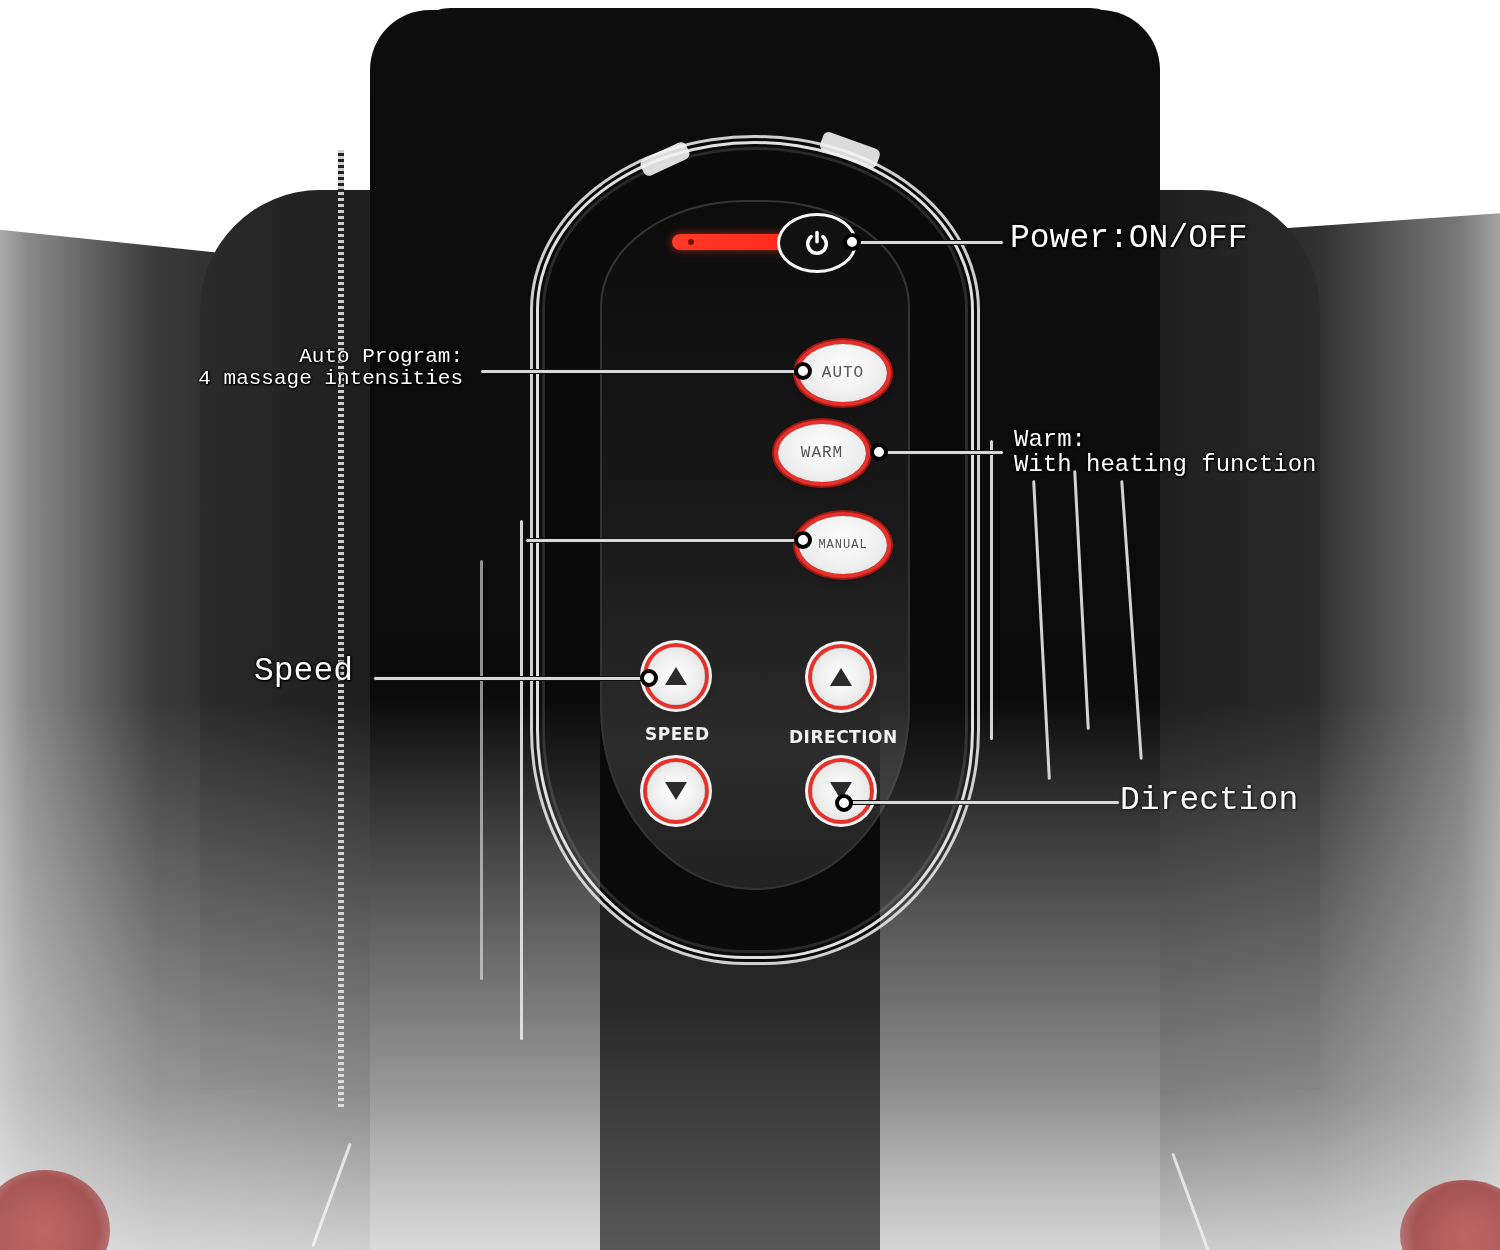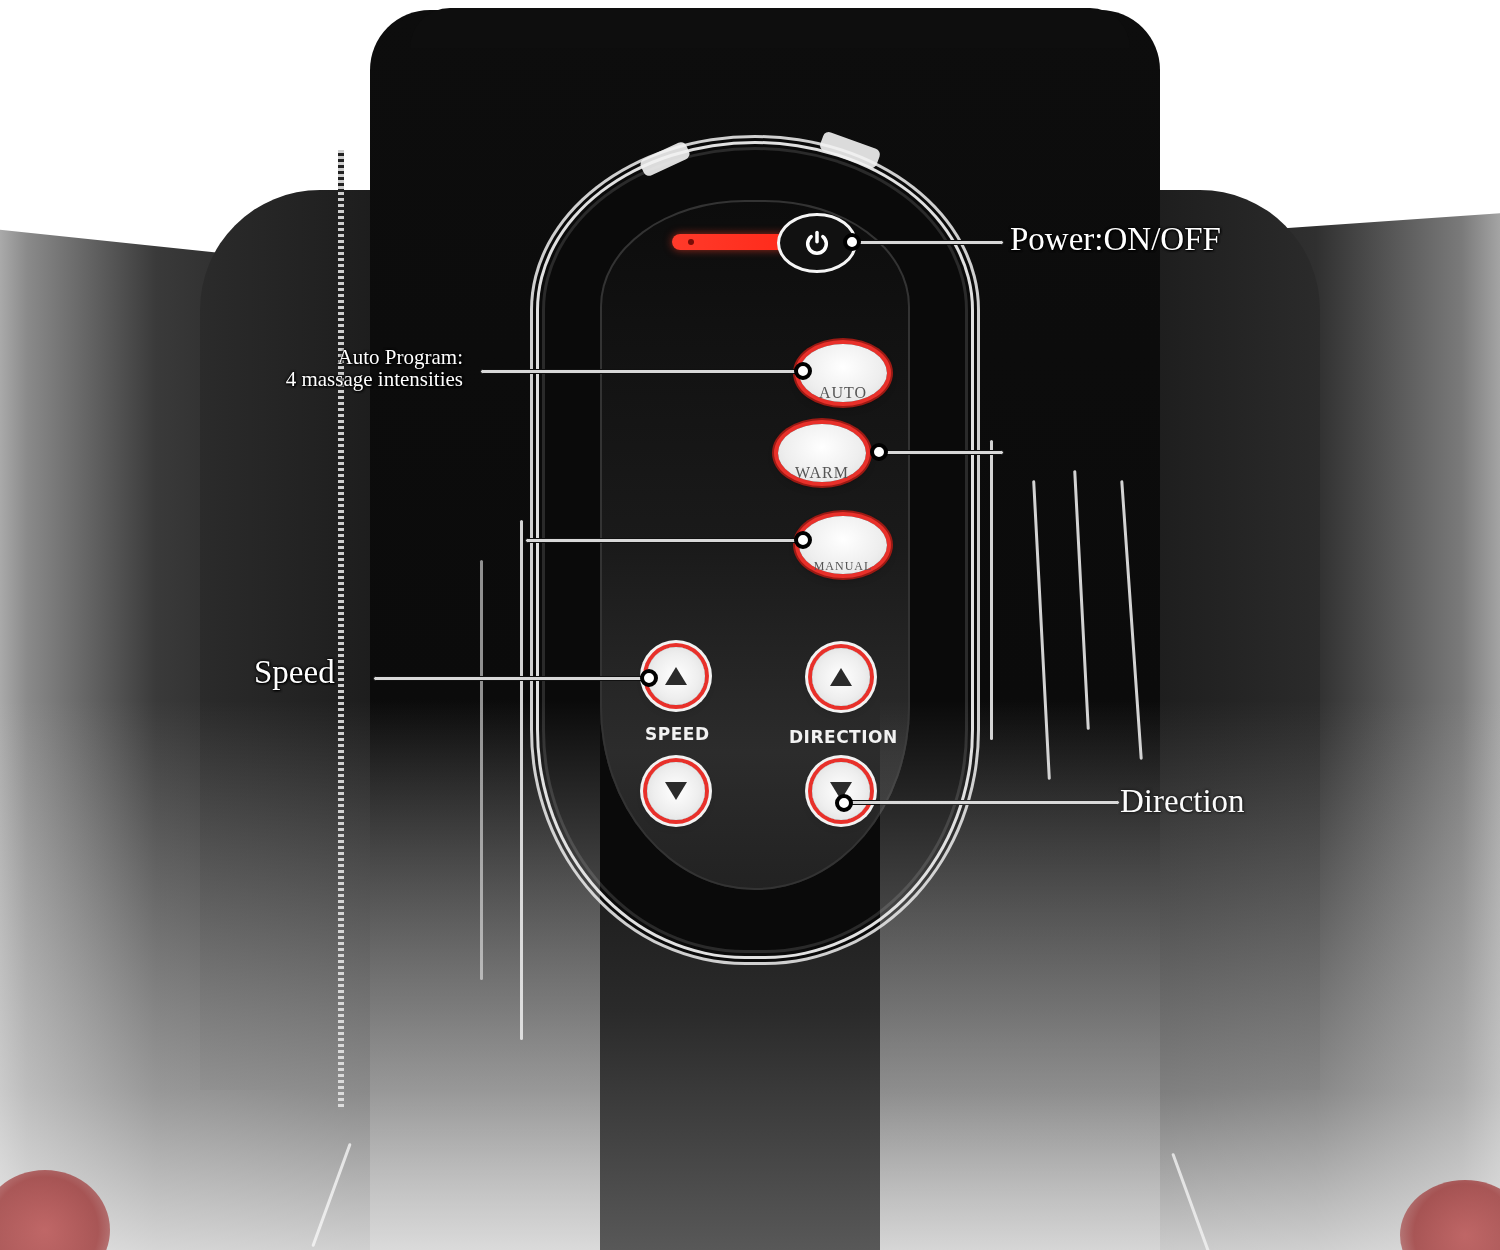--- a/index.html
+++ b/index.html
@@ -87,22 +87,22 @@
     border:3px solid #f5f5f5; box-sizing:border-box;
     display:flex; align-items:center; justify-content:center;
     cursor:pointer;
   }
   .power-btn svg { width:28px; height:28px; }
 
   .oval-btn {
     position:absolute; width:88px; height:58px; border-radius:50%;
     background:radial-gradient(ellipse at 50% 40%,#ffffff 0%,#eeeeee 60%,#dcdcdc 100%);
     box-shadow:0 0 0 4px #e8302a, 0 0 0 6px #9c1a14, 0 4px 8px rgba(0,0,0,.5);
-    display:flex; align-items:flex-end; justify-content:center;
-    font-family:Liberation Serif, serif; color:#555; letter-spacing:1px;
+    display:flex; align-items:center; justify-content:center;
+    font-family:Liberation Mono, monospace; color:#555; letter-spacing:1px;
     cursor:pointer;
   }
   .round-btn {
     position:absolute; width:58px; height:58px; border-radius:50%;
     background:radial-gradient(circle,#ffffff 0%,#eeeeee 55%,#d8d8d8 100%);
     box-shadow:0 0 0 4px #e8302a, 0 0 0 7px #f2f2f2, 0 4px 8px rgba(0,0,0,.5);
     display:flex; align-items:center; justify-content:center;
     cursor:pointer;
   }
   .tri-up { width:0; height:0; border-left:11px solid transparent; border-right:11px solid transparent; border-bottom:18px solid #2b2b2b; }
@@ -117,21 +117,21 @@
   .callout-line {
     position:absolute; height:5px; background:#d8d8d8;
     border:1.5px solid #111; box-sizing:border-box; border-radius:3px;
   }
   .callout-dot {
     position:absolute; width:18px; height:18px; border-radius:50%;
     background:#ffffff; border:4px solid #000; box-sizing:border-box;
   }
   .callout-text {
     position:absolute; color:#ffffff;
-    font-family:Liberation Serif, serif;
+    font-family:Liberation Mono, monospace;
     text-shadow:0 0 3px #000, 0 0 3px #000, 1px 1px 2px #000;
     white-space:nowrap; line-height:1.05;
   }
   .txt-right { text-align:right; }
 
   
   .foot-light {
     position:absolute; border-radius:50%;
     background:radial-gradient(circle,#b64040 0%,#9a2c2c 60%,rgba(180,80,80,.5) 100%);
     opacity:.75;
@@ -207,20 +207,24 @@
 
   <div class="callout-line" style="left:480px;top:369px;width:325px;"></div>
   <div class="callout-dot" style="left:794px;top:362px;"></div>
   <div class="callout-text txt-right" style="left:170px;top:346px;width:293px;font-size:21px;">
     <div>Auto Program:</div>
     <div>4 massage intensities</div>
   </div>
 
   <div class="callout-line" style="left:878px;top:450px;width:126px;"></div>
   <div class="callout-dot" style="left:870px;top:443px;"></div>
+  <div class="callout-text" style="left:1014px;top:427px;font-size:24px;">
+    <div>Warm:</div>
+    <div>With heating function</div>
+  </div>
 
   <div class="callout-line" style="left:525px;top:538px;width:280px;"></div>
   <div class="callout-dot" style="left:794px;top:531px;"></div>
 
   <div class="callout-line" style="left:373px;top:676px;width:280px;"></div>
   <div class="callout-dot" style="left:640px;top:669px;"></div>
   <div class="callout-text" style="left:254px;top:655px;font-size:33px;">Speed</div>
 
   <div class="callout-line" style="left:845px;top:800px;width:275px;"></div>
   <div class="callout-dot" style="left:835px;top:794px;"></div>

